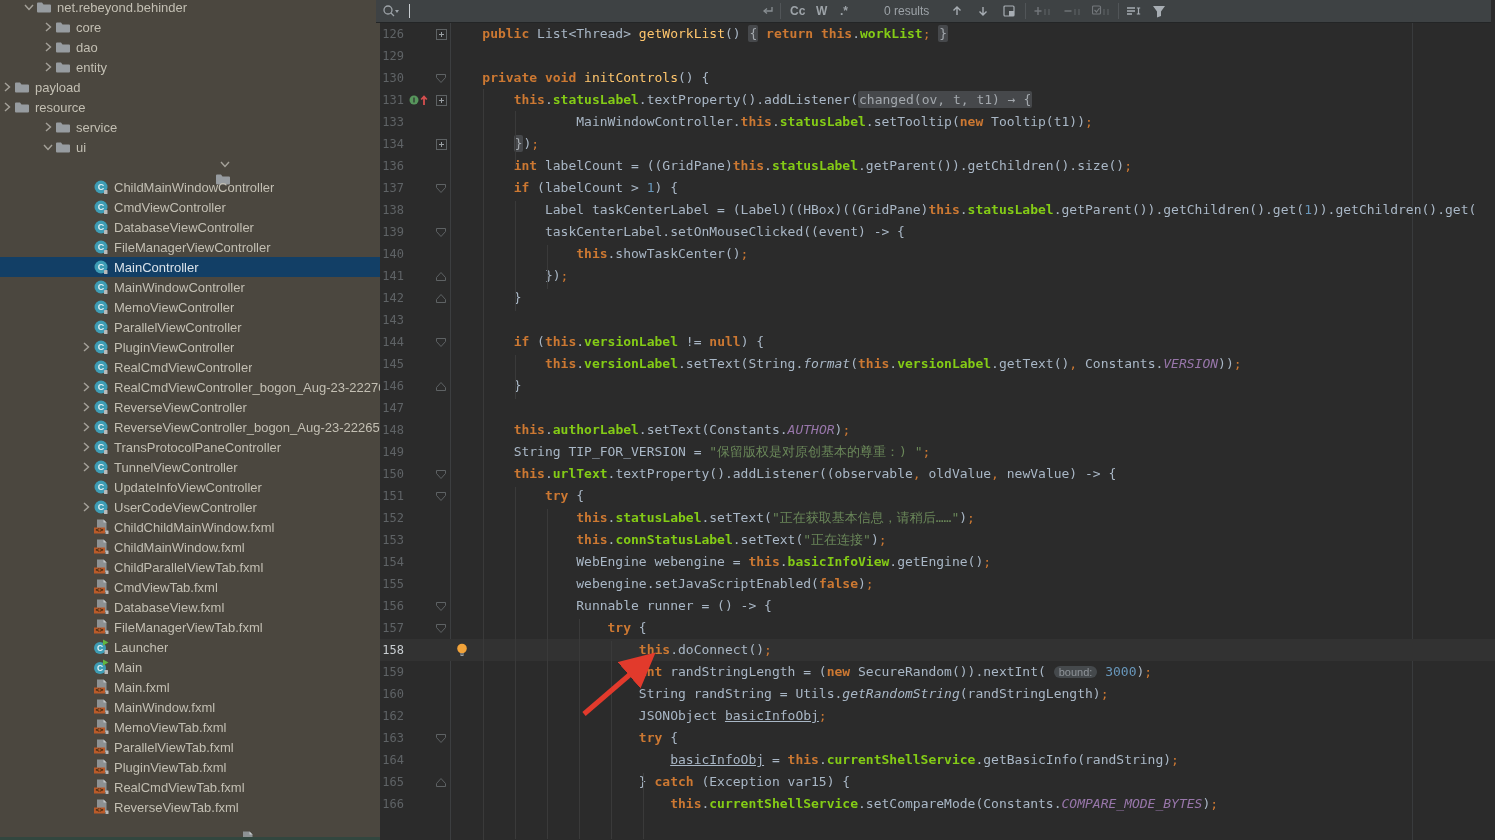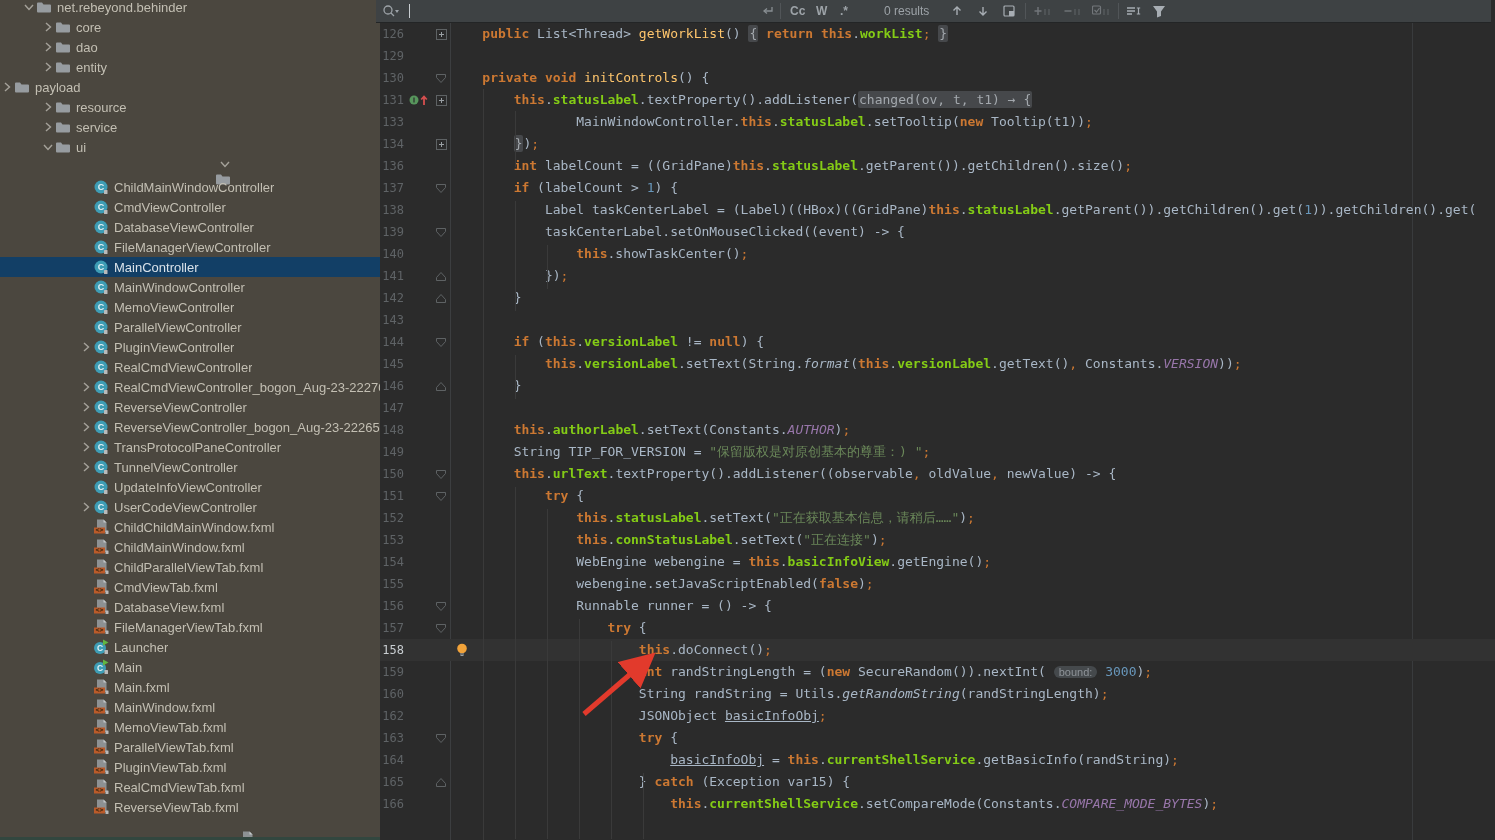--- a/index.html
+++ b/index.html
@@ -123,21 +123,21 @@
               <path d="M2 1 L6.5 5 L2 9" fill="none" stroke="#a5a29a" stroke-width="1.4"></path>
             </svg>
           </span>
           <span class="ticon">
             <svg width="16" height="14" viewBox="0 0 16 14">
               <path d="M1 3.5 a1 1 0 0 1 1-1 h4 l1.5 2 H14 a1 1 0 0 1 1 1 v6 a1 1 0 0 1 -1 1 H2 a1 1 0 0 1 -1-1 Z" fill="#979ca0"></path>
             </svg>
           </span>
           <span class="tlabel">payload</span>
         </div>
-        <div class="trow" style="padding-left: 41px;">
+        <div class="trow" style="">
           <span class="tchev">
             <svg width="8" height="10" viewBox="0 0 8 10">
               <path d="M2 1 L6.5 5 L2 9" fill="none" stroke="#a5a29a" stroke-width="1.4"></path>
             </svg>
           </span>
           <span class="ticon">
             <svg width="16" height="14" viewBox="0 0 16 14">
               <path d="M1 3.5 a1 1 0 0 1 1-1 h4 l1.5 2 H14 a1 1 0 0 1 1 1 v6 a1 1 0 0 1 -1 1 H2 a1 1 0 0 1 -1-1 Z" fill="#979ca0"></path>
             </svg>
           </span>

